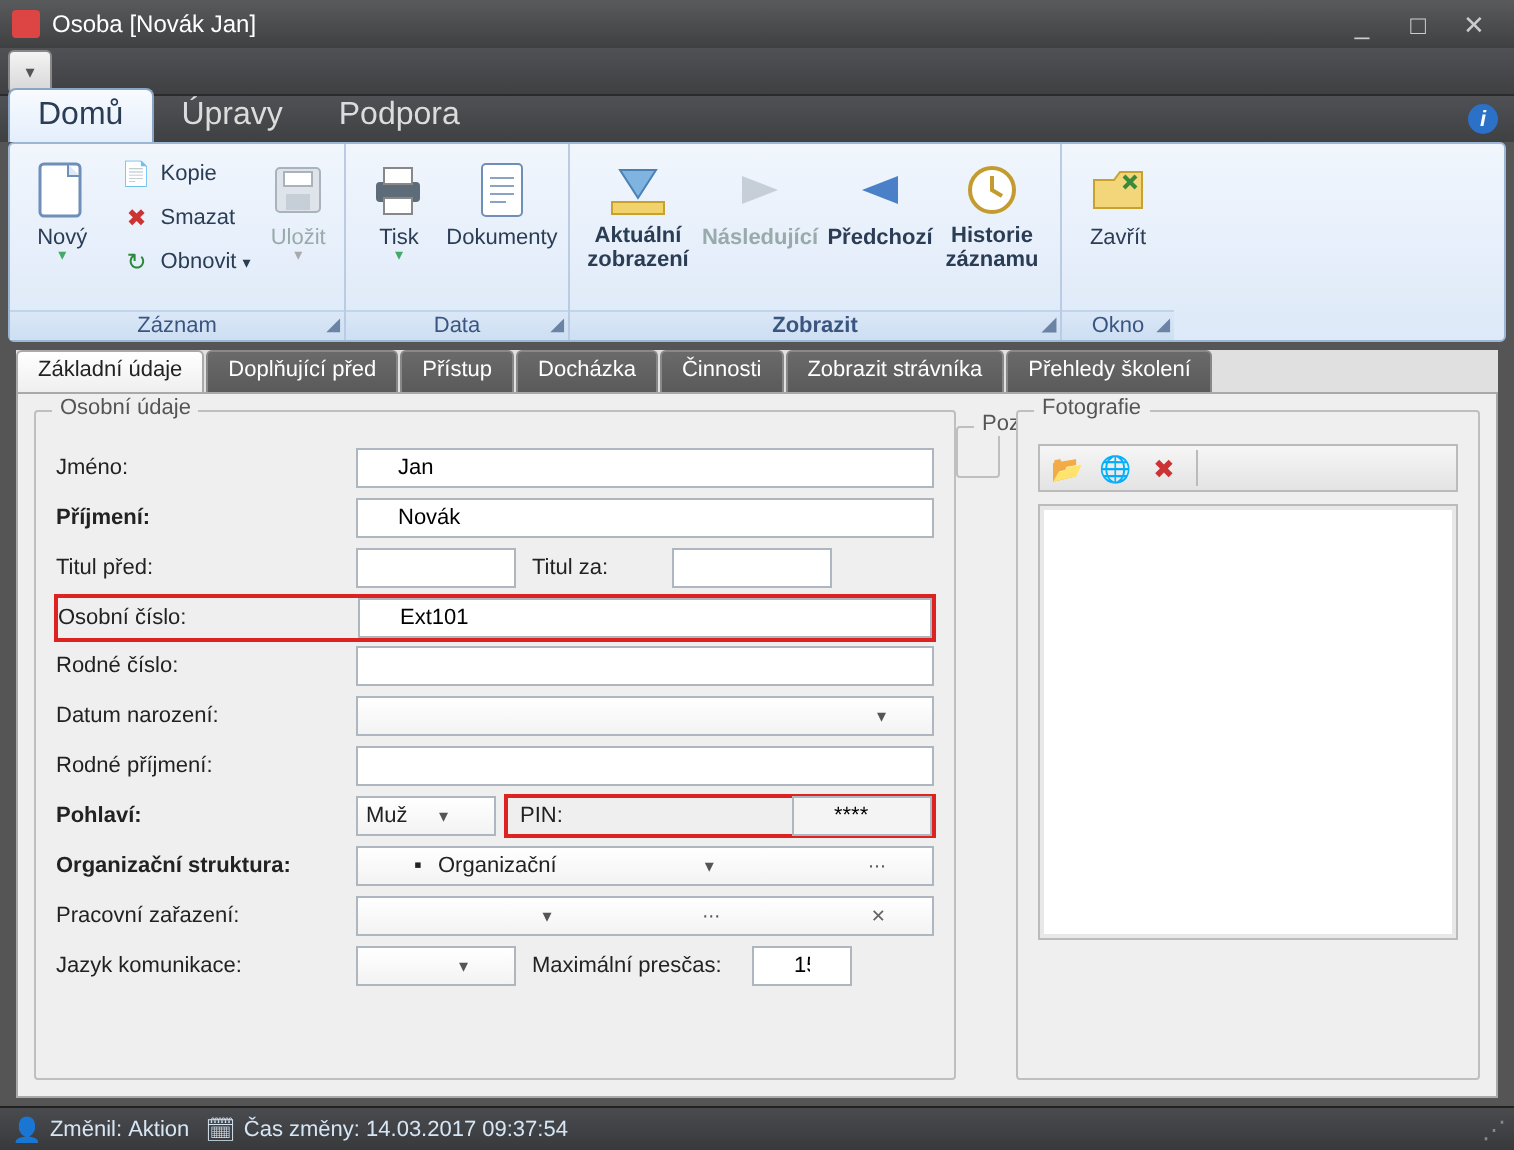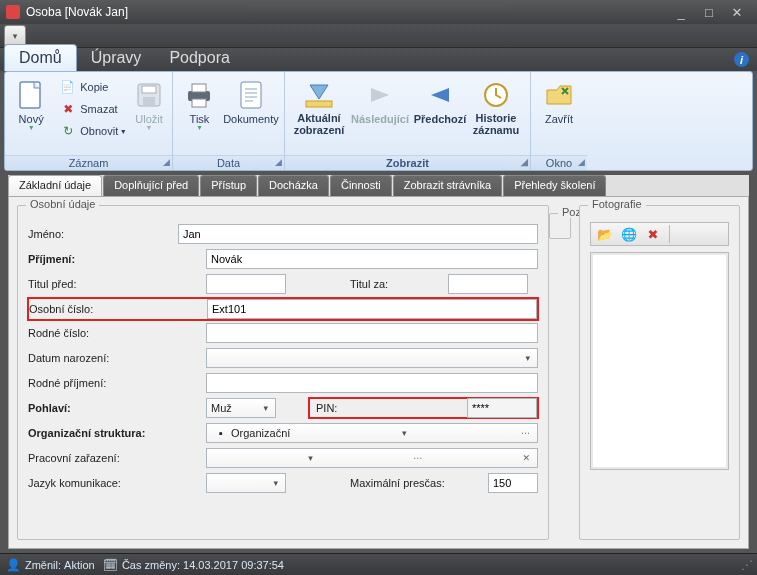--- a/index.html
+++ b/index.html
@@ -41,24 +41,24 @@
 
   
   .content-wrap { margin: 0 8px 0 8px; border:1px solid #a9a9a9; border-top:none; background:#efefef; height: 352px; padding: 8px; display:flex; gap:8px; overflow:hidden;}
   .groupbox { border:1px solid #bfbfbf; background:#efefef; border-radius:2px; position:relative; }
   .groupbox > .gb-title { position:absolute; top:-8px; left:8px; background:#efefef; padding:0 4px; font-size:11px; color:#555;}
   .gb-left { flex:1; padding: 16px 10px 8px 10px; }
   .gb-right { width: 232px; padding: 16px 10px 8px 10px; }
   .gb-note { margin-top:8px; height:26px; padding: 12px 10px 2px 10px; }
 
   .form-row { display:flex; align-items:center; height:24px; font-size:11px; color:#222; }
-  .form-row + .form-row { margin-top:1px;gap:28px; }
+  .form-row + .form-row { margin-top:1px; }
   .lbl { width: 150px; padding-right:4px; }
   .lbl.bold { font-weight:bold; }
-  input.tx, .combo, .dd { height:20px; border:1px solid #aeb6bf; background:#fff; font-size:11px; padding:1px 4px; font-family:inherit; }
+  input.tx, .combo, .dd { height:20px; border:1px solid #aeb6bf; background:#fff; font-size:11px; padding:1px 20px; font-family:inherit; }
   input.tx { }
   .combo { display:flex; align-items:center; justify-content:space-between; background: linear-gradient(#fff,#f3f3f3); padding-left:4px;}
   .combo .caret { font-size:9px; color:#555; padding:0 3px; }
   .dd { background: linear-gradient(#fff,#f3f3f3); display:flex; align-items:center;}
   .dd .caret { font-size:9px; color:#555; padding:0 3px; margin-left:auto;}
   .cell-ic { width:16px; height:16px; display:inline-flex;align-items:center;justify-content:center; font-size:11px; margin:0 2px;}
   .hl-red-wrap { border:2px solid #d22; padding:0px; margin:-1px; }
 
   .photo-toolbar { height:24px; background: linear-gradient(#f6f6f6,#e3e3e3); border:1px solid #bbb; display:flex; align-items:center; padding:0 4px; gap:4px;}
   .photo-toolbar .pt-btn { width:20px;height:20px; display:flex;align-items:center;justify-content:center; font-size:13px; cursor:pointer;}

